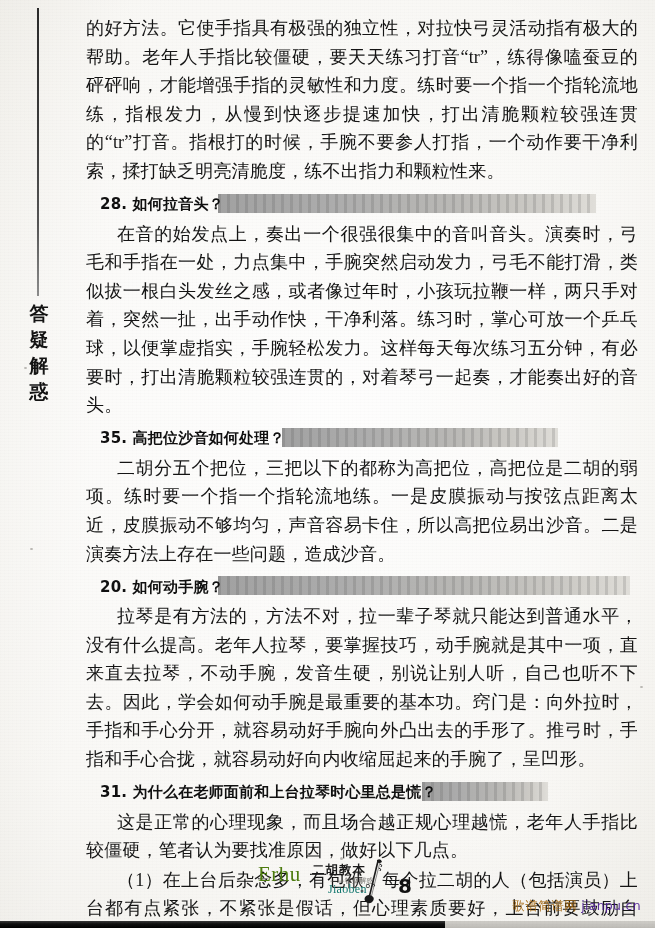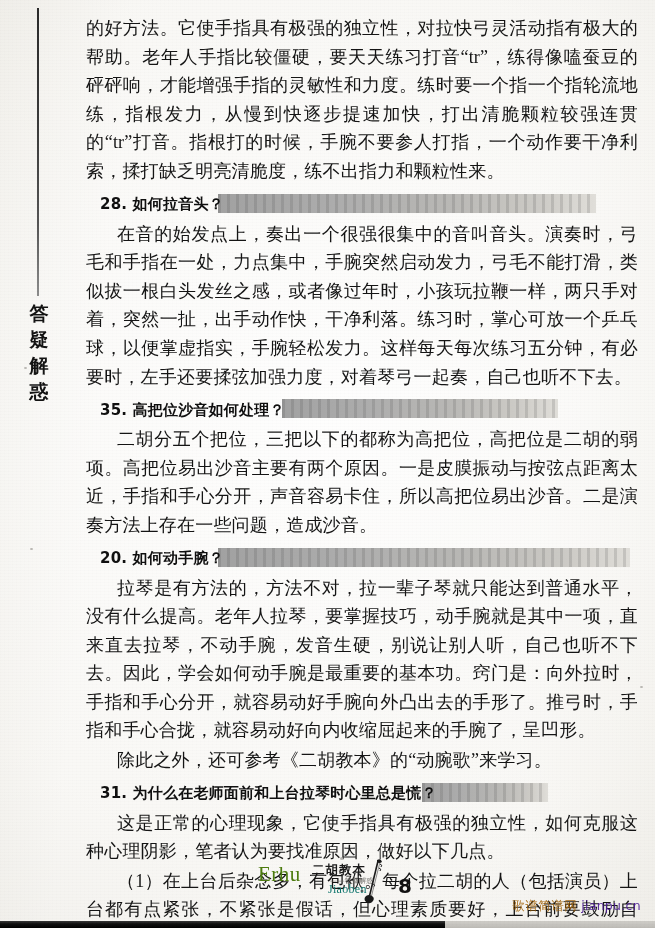--- a/index.html
+++ b/index.html
@@ -239,40 +239,39 @@
   </div>
 
   <div id="content">
 
     <p class="body">的好方法。它使手指具有极强的独立性，对拉快弓灵活动指有极大的帮助。老年人手指比较僵硬，要天天练习打音“tr”，练得像嗑蚕豆的砰砰响，才能增强手指的灵敏性和力度。练时要一个指一个指轮流地练，指根发力，从慢到快逐步提速加快，打出清脆颗粒较强连贯的“tr”打音。指根打的时候，手腕不要参人打指，一个动作要干净利索，揉打缺乏明亮清脆度，练不出指力和颗粒性来。</p>
 
     <div class="heading-row">
       <div class="band" style="left:132px; right:42px;"></div>
       <div class="htext">28. 如何拉音头？</div>
     </div>
-    <p class="body indent">在音的始发点上，奏出一个很强很集中的音叫音头。演奏时，弓毛和手指在一处，力点集中，手腕突然启动发力，弓毛不能打滑，类似拔一根白头发丝之感，或者像过年时，小孩玩拉鞭一样，两只手对着，突然一扯，出手动作快，干净利落。练习时，掌心可放一个乒乓球，以便掌虚指实，手腕轻松发力。这样每天每次练习五分钟，有必要时，左手还要揉弦加强力度，对着琴弓一起奏，自己也听不下去。</p>
+    <p class="body indent">在音的始发点上，奏出一个很强很集中的音叫音头。演奏时，弓毛和手指在一处，力点集中，手腕突然启动发力，弓毛不能打滑，类似拔一根白头发丝之感，或者像过年时，小孩玩拉鞭一样，两只手对着，突然一扯，出手动作快，干净利落。练习时，掌心可放一个乒乓球，以便掌虚指实，手腕轻松发力。这样每天每次练习五分钟，有必要时，打出清脆颗粒较强连贯的，对着琴弓一起奏，才能奏出好的音头。</p>
 
     <div class="heading-row">
       <div class="band" style="left:196px; right:80px;"></div>
       <div class="htext">35. 高把位沙音如何处理？</div>
     </div>
-    <p class="body indent">二胡分五个把位，三把以下的都称为高把位，高把位是二胡的弱项。高把位易出沙音主要有两个原因。一是皮膜振动与按弦点距离太近，手指和手心分开，声音容易卡住，所以高把位易出沙音。二是演奏方法上存在一些问题，造成沙音。</p>
+    <p class="body indent">二胡分五个把位，三把以下的都称为高把位，高把位是二胡的弱项。练时要一个指一个指轮流地练。一是皮膜振动与按弦点距离太近，皮膜振动不够均匀，声音容易卡住，所以高把位易出沙音。二是演奏方法上存在一些问题，造成沙音。</p>
 
     <div class="heading-row">
       <div class="band" style="left:132px; right:8px;"></div>
       <div class="htext">20. 如何动手腕？</div>
     </div>
     <p class="body indent">拉琴是有方法的，方法不对，拉一辈子琴就只能达到普通水平，没有什么提高。老年人拉琴，要掌握技巧，动手腕就是其中一项，直来直去拉琴，不动手腕，发音生硬，别说让别人听，自己也听不下去。因此，学会如何动手腕是最重要的基本功。窍门是：向外拉时，手指和手心分开，就容易动好手腕向外凸出去的手形了。推弓时，手指和手心合拢，就容易动好向内收缩屈起来的手腕了，呈凹形。</p>
-    <p class="body indent">除此之外，还可参考《二胡教本》的“动腕歌”来学习。</p>
 
     <div class="heading-row">
       <div class="band" style="left:336px; right:90px;"></div>
       <div class="htext">31. 为什么在老师面前和上台拉琴时心里总是慌？</div>
     </div>
-    <p class="body indent">这是正常的心理现象，它使手指具有极强的独立性，如何克服这种心理阴影，笔者认为要找准原因，做好以下几点。</p>
+    <p class="body indent">这是正常的心理现象，而且场合越正规心理越慌，老年人手指比较僵硬，笔者认为要找准原因，做好以下几点。</p>
     <p class="body indent">（1）在上台后杂念多，有包袱。每个拉二胡的人（包括演员）上台都有点紧张，不紧张是假话，但心理素质要好，上台前要鼓励自己，告诉自己是最棒的。演奏时要全身心集中到音乐上，少点私心杂念，投人了音乐就会忘记紧张，心里就不会慌了。</p>
 
   </div>
 
   <div id="footer">
 
     <div id="footer-logo">
       <div id="logo-en">Erhu</div>
       <div id="logo-en-sub">Jiaoben</div>
       <div id="logo-cn">二胡教本</div>

